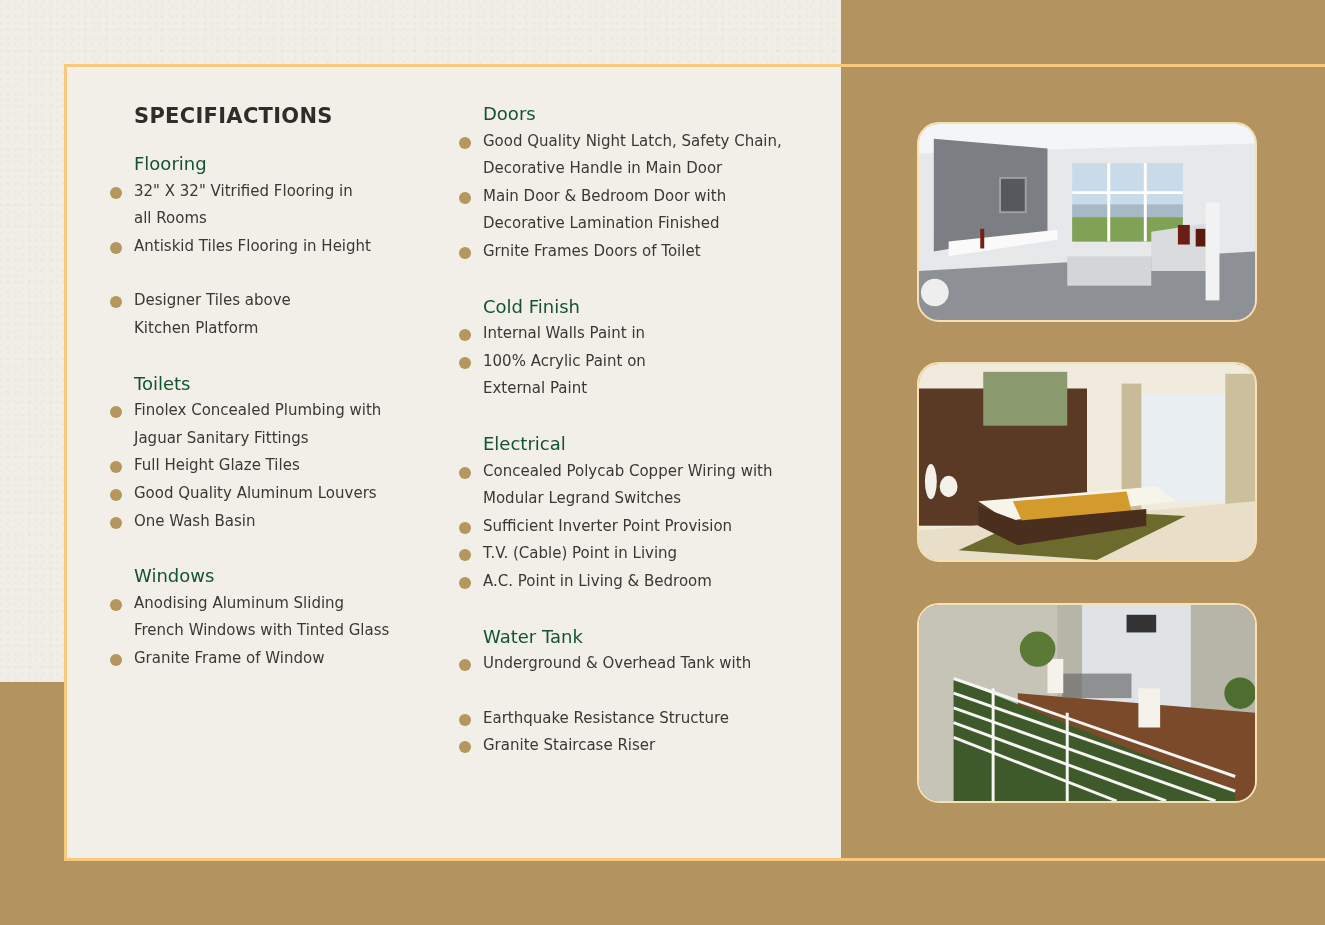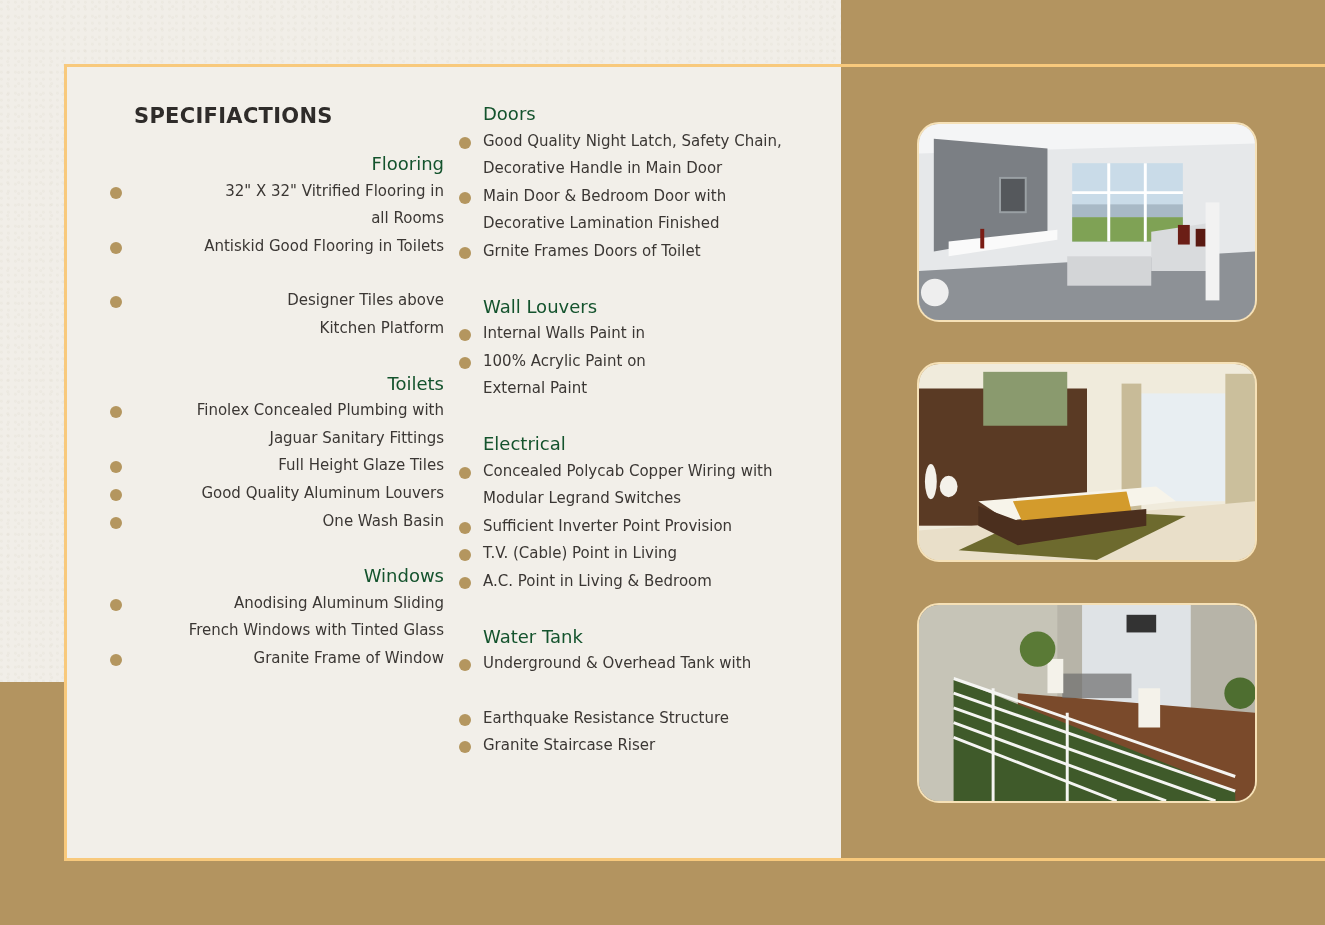--- a/index.html
+++ b/index.html
@@ -28,21 +28,21 @@
       position:absolute; left:67px; top:67px; width:774px; height:791px;
       background:#f2efe9;
     }
 
     .title {
       position:absolute; left:134px; top:104px;
       font-size:21px; font-weight:bold; letter-spacing:0.3px; color:#2f2c2a;
     }
 
     .col { position:absolute; }
-    .col-left { left:134px; top:150px; width:310px;text-align:right; }
+    .col-left { left:134px; top:150px; width:310px; }
     .col-right { left:483px; top:100px; width:340px; }
 
     .section { margin-bottom:27px; }
     .section-title {
       font-size:18px; font-weight:normal; line-height:27.6px; color:#14532d;
     }
     .item { position:relative; font-size:15px; line-height:27.6px; color:#3b3734; }
     .bullet {
       position:absolute; left:-24px; top:9px;
       width:12px; height:12px; border-radius:50%;
@@ -76,21 +76,21 @@
 <div class="col col-left" id="col-left">
     <div class="section">
       <div class="section-title">Flooring</div>
       <div class="item">
         <span class="bullet"></span>
         <span class="line-text">32" X 32" Vitrified Flooring in</span>
         <span class="line-text">all Rooms</span>
       </div>
       <div class="item">
         <span class="bullet"></span>
-        <span class="line-text">Antiskid Good Flooring in Toilets</span>
+        <span class="line-text">Antiskid Tiles Flooring in Height</span>
       </div>
     </div>
     <div class="section">
       <div class="item">
         <span class="bullet"></span>
         <span class="line-text">Designer Tiles above</span>
         <span class="line-text">Kitchen Platform</span>
       </div>
     </div>
     <div class="section">
@@ -138,21 +138,21 @@
         <span class="bullet"></span>
         <span class="line-text">Main Door &amp; Bedroom Door with</span>
         <span class="line-text">Decorative Lamination Finished</span>
       </div>
       <div class="item">
         <span class="bullet"></span>
         <span class="line-text">Grnite Frames Doors of Toilet</span>
       </div>
     </div>
     <div class="section">
-      <div class="section-title">Wall Louvers</div>
+      <div class="section-title">Cold Finish</div>
       <div class="item">
         <span class="bullet"></span>
         <span class="line-text">Internal Walls Paint in</span>
       </div>
       <div class="item">
         <span class="bullet"></span>
         <span class="line-text">100% Acrylic Paint on</span>
         <span class="line-text">External Paint</span>
       </div>
     </div>

